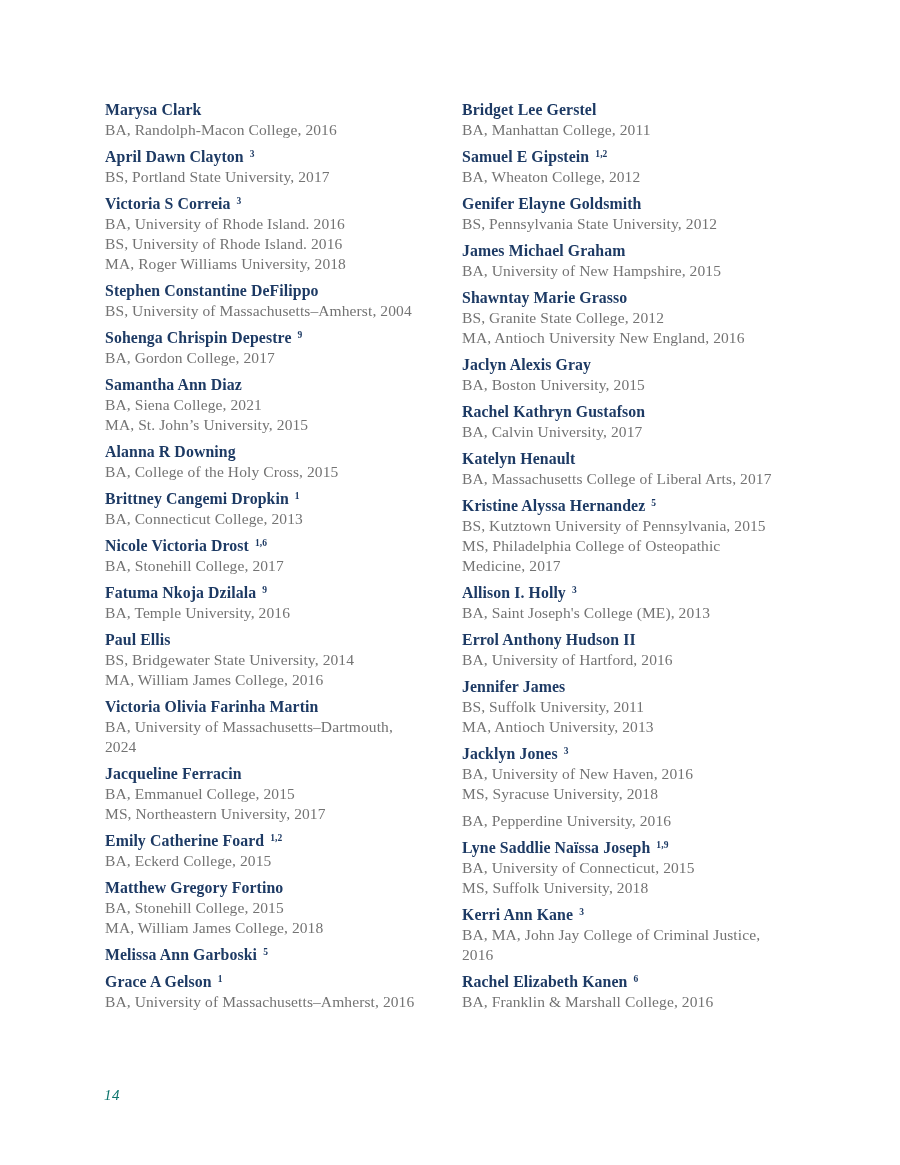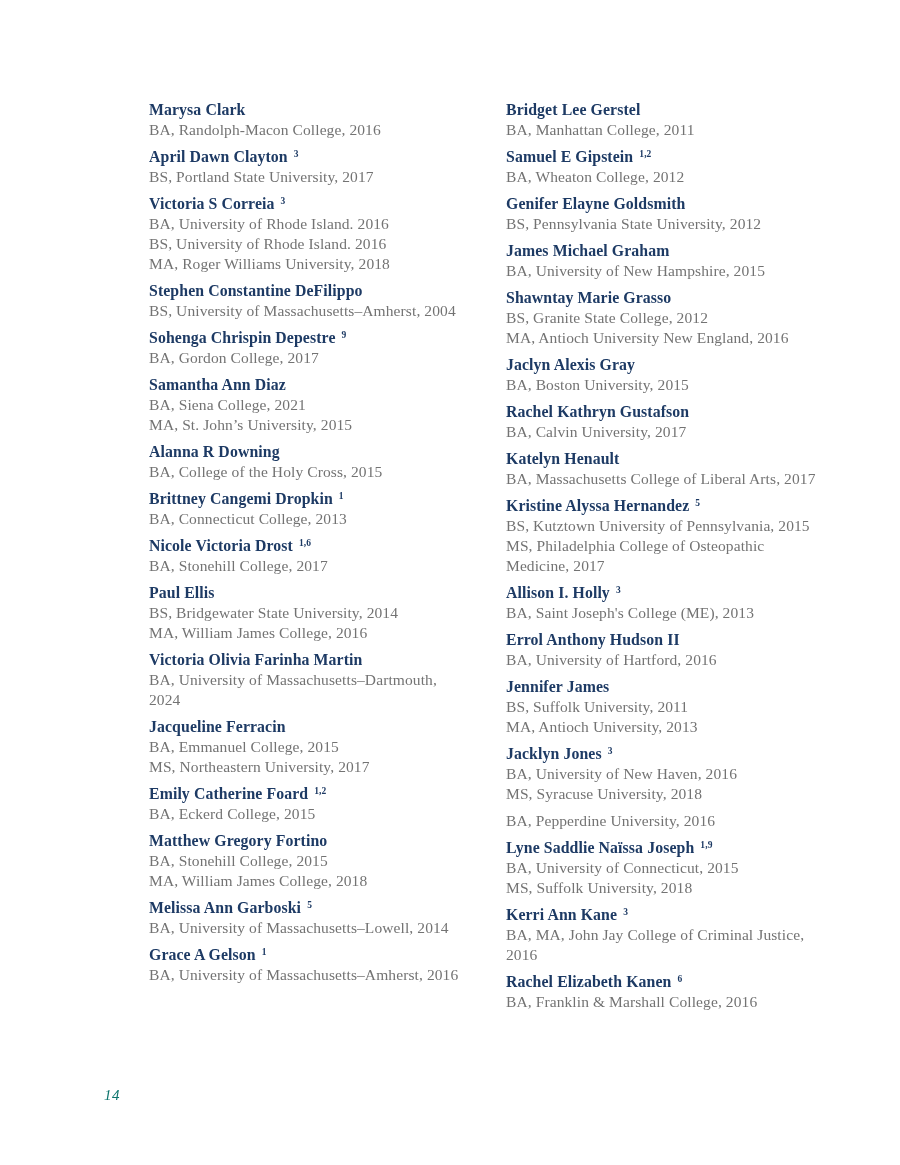--- a/index.html
+++ b/index.html
@@ -12,21 +12,20 @@
     width: 900px;
     height: 1165px;
     background: #ffffff;
     font-family: "Liberation Serif", "DejaVu Serif", serif;
     overflow: hidden;
   }
   .col {
     position: absolute;
     top: 100px;
     width: 345px;
-    margin-left: 44px;
   }
   .col-left  { left: 105px; }
   .col-right { left: 462px; }
   .entry { margin-bottom: 7px; }
   .name {
     font-weight: bold;
     color: #1d3a64;
     font-size: 15.8px;
     line-height: 20px;
     white-space: nowrap;
@@ -95,20 +94,24 @@
       </div>
       <div class="entry">
         <div class="name">Brittney Cangemi Dropkin <span class="sup">1</span></div>
         <div class="line">BA, Connecticut College, 2013</div>
       </div>
       <div class="entry">
         <div class="name">Nicole Victoria Drost <span class="sup">1,6</span></div>
         <div class="line">BA, Stonehill College, 2017</div>
       </div>
       <div class="entry">
+        <div class="name">Fatuma Nkoja Dzilala <span class="sup">9</span></div>
+        <div class="line">BA, Temple University, 2016</div>
+      </div>
+      <div class="entry">
         <div class="name">Paul Ellis</div>
         <div class="line">BS, Bridgewater State University, 2014</div>
         <div class="line">MA, William James College, 2016</div>
       </div>
       <div class="entry">
         <div class="name">Victoria Olivia Farinha Martin</div>
         <div class="line">BA, University of Massachusetts–Dartmouth,</div>
         <div class="line">2024</div>
       </div>
       <div class="entry">
@@ -120,21 +123,20 @@
         <div class="name">Emily Catherine Foard <span class="sup">1,2</span></div>
         <div class="line">BA, Eckerd College, 2015</div>
       </div>
       <div class="entry">
         <div class="name">Matthew Gregory Fortino</div>
         <div class="line">BA, Stonehill College, 2015</div>
         <div class="line">MA, William James College, 2018</div>
       </div>
       <div class="entry">
         <div class="name">Melissa Ann Garboski <span class="sup">5</span></div>
-        <div class="line">BA, University of Massachusetts–Lowell, 2014</div>
       </div>
       <div class="entry">
         <div class="name">Grace A Gelson <span class="sup">1</span></div>
         <div class="line">BA, University of Massachusetts–Amherst, 2016</div>
       </div>
     </div>
   <div class="col col-right" id="col-right">
       <div class="entry">
         <div class="name">Bridget Lee Gerstel</div>
         <div class="line">BA, Manhattan College, 2011</div>

